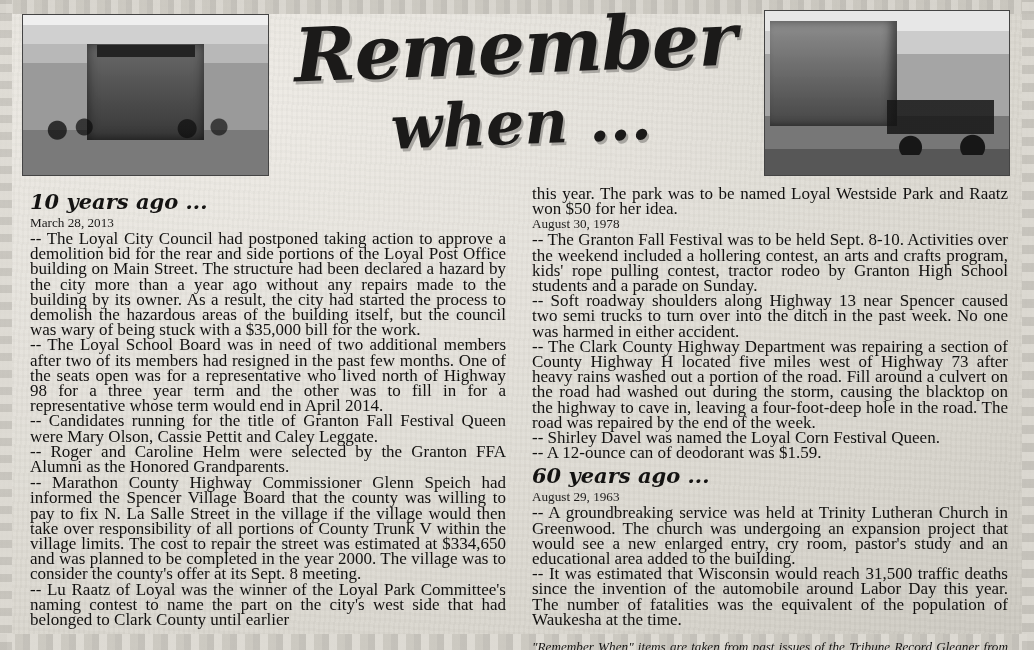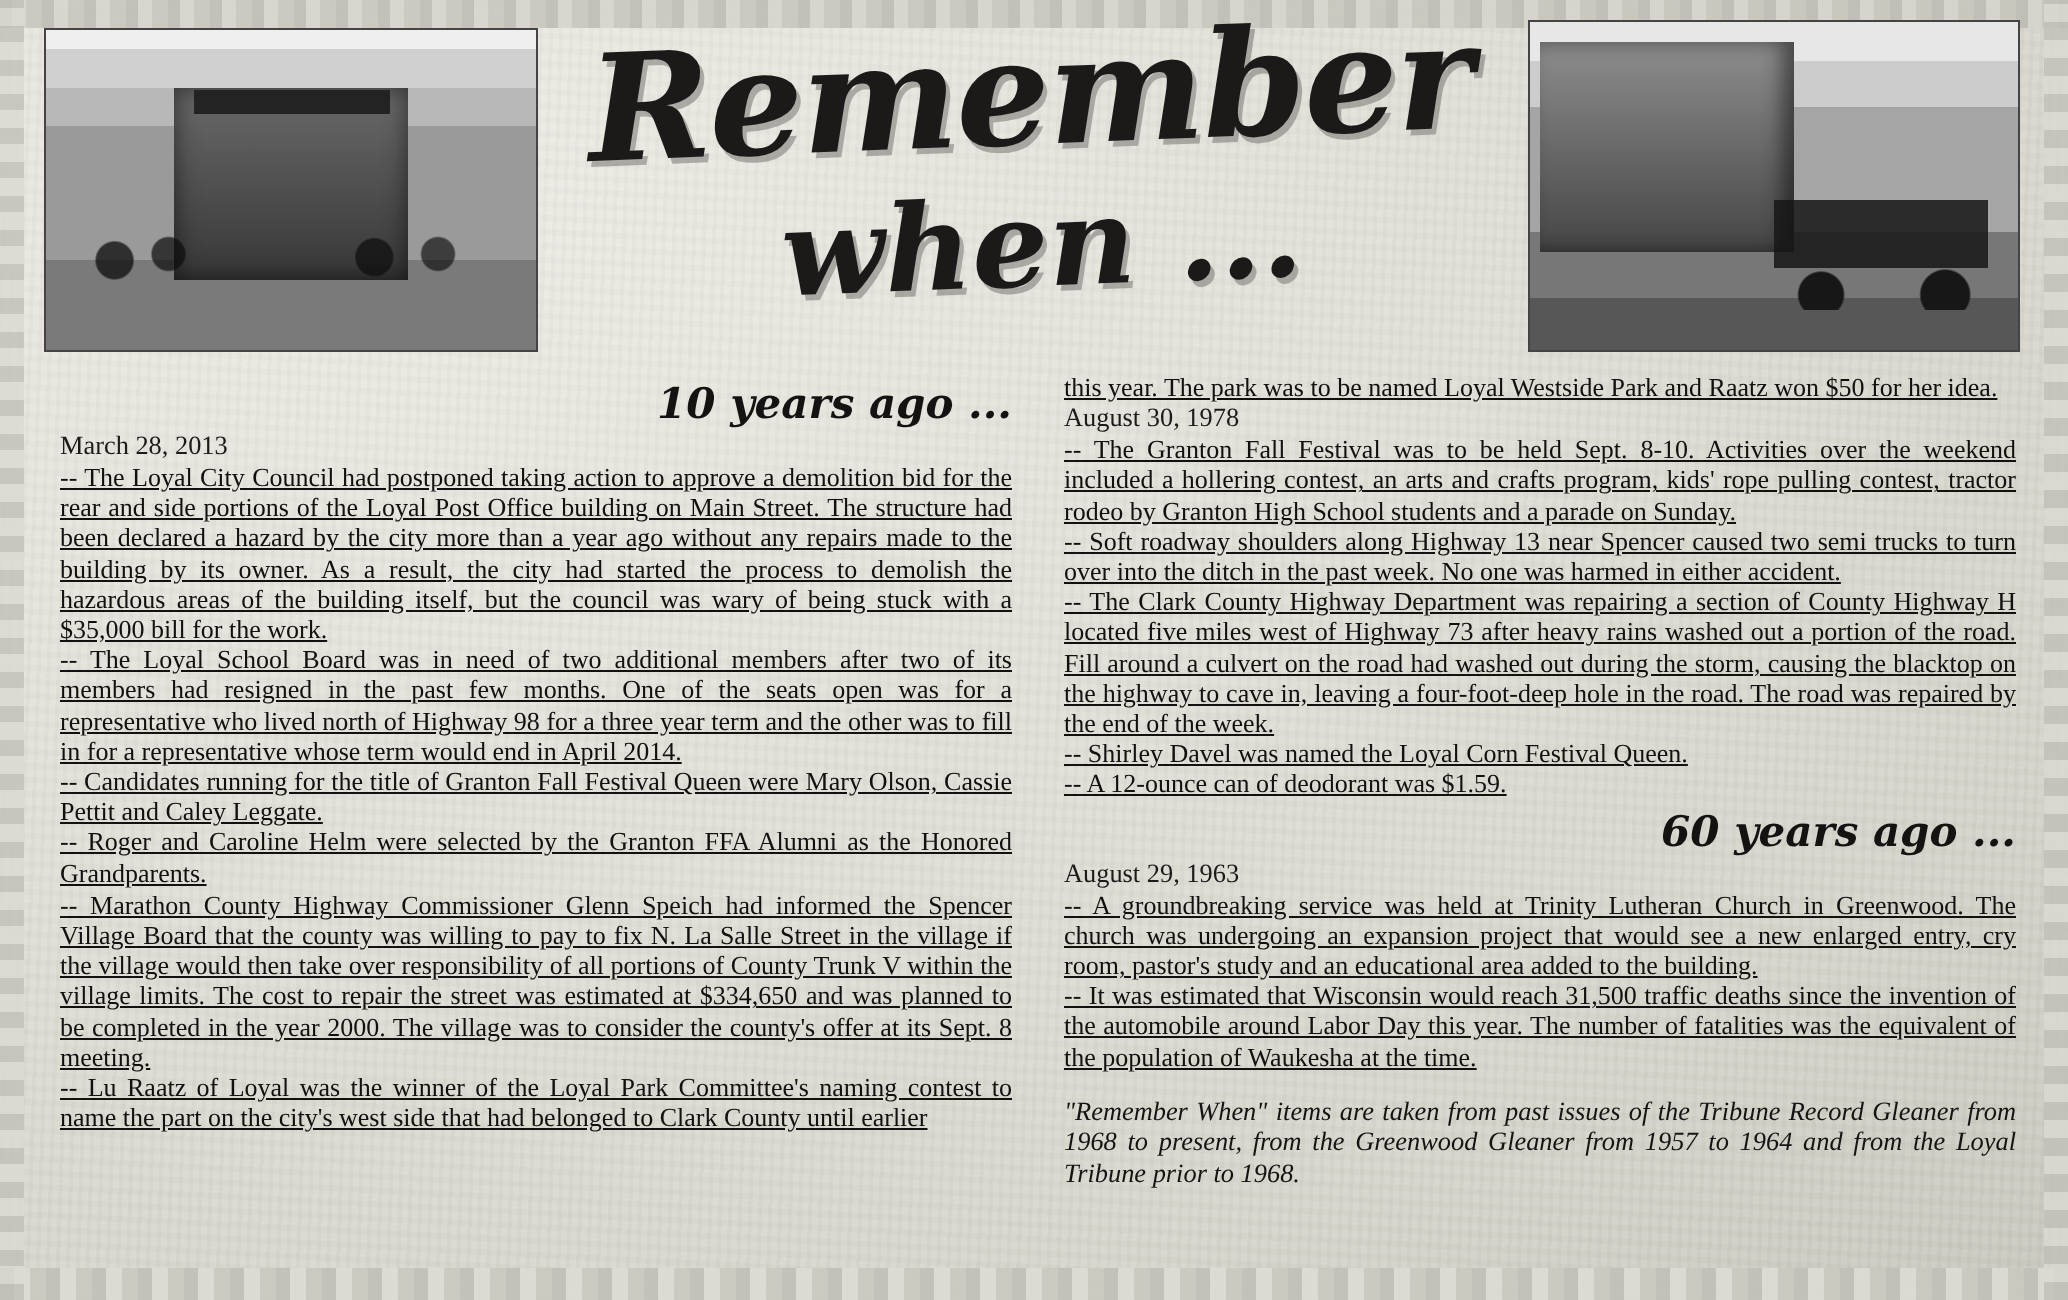--- a/index.html
+++ b/index.html
@@ -130,36 +130,34 @@
     box-sizing:border-box;
   }
   .cols{display:flex;gap:26px;height:100%;}
   .col{width:478px;}
   h2.era{
     font-family:"DejaVu Serif", serif;
     font-weight:bold;font-style:italic;
     font-size:21px;line-height:24px;
     margin:4px 0 1px 0;
     color:#141312;
-    text-align:right;
   }
   .dateline{
     font-family:"Liberation Serif", serif;
     font-size:13.2px;line-height:15px;
     margin:0 0 1px 0;
     color:#1c1b1a;
   }
   p.item{
     font-family:"Liberation Serif", serif;
-    font-size:13px;line-height:15.2px;
+    font-size:17px;line-height:15.2px;
     margin:0 0 0 0;
     text-align:justify;
     color:#121110;
     hyphens:auto;
-    text-decoration:underline;
   }
   p.lead{margin-top:1px;}
   .footnote{
     font-family:"Liberation Serif", serif;
     font-style:italic;
     font-size:13.2px;line-height:15.4px;
     margin-top:12px;
     text-align:justify;
     color:#151413;
   }

